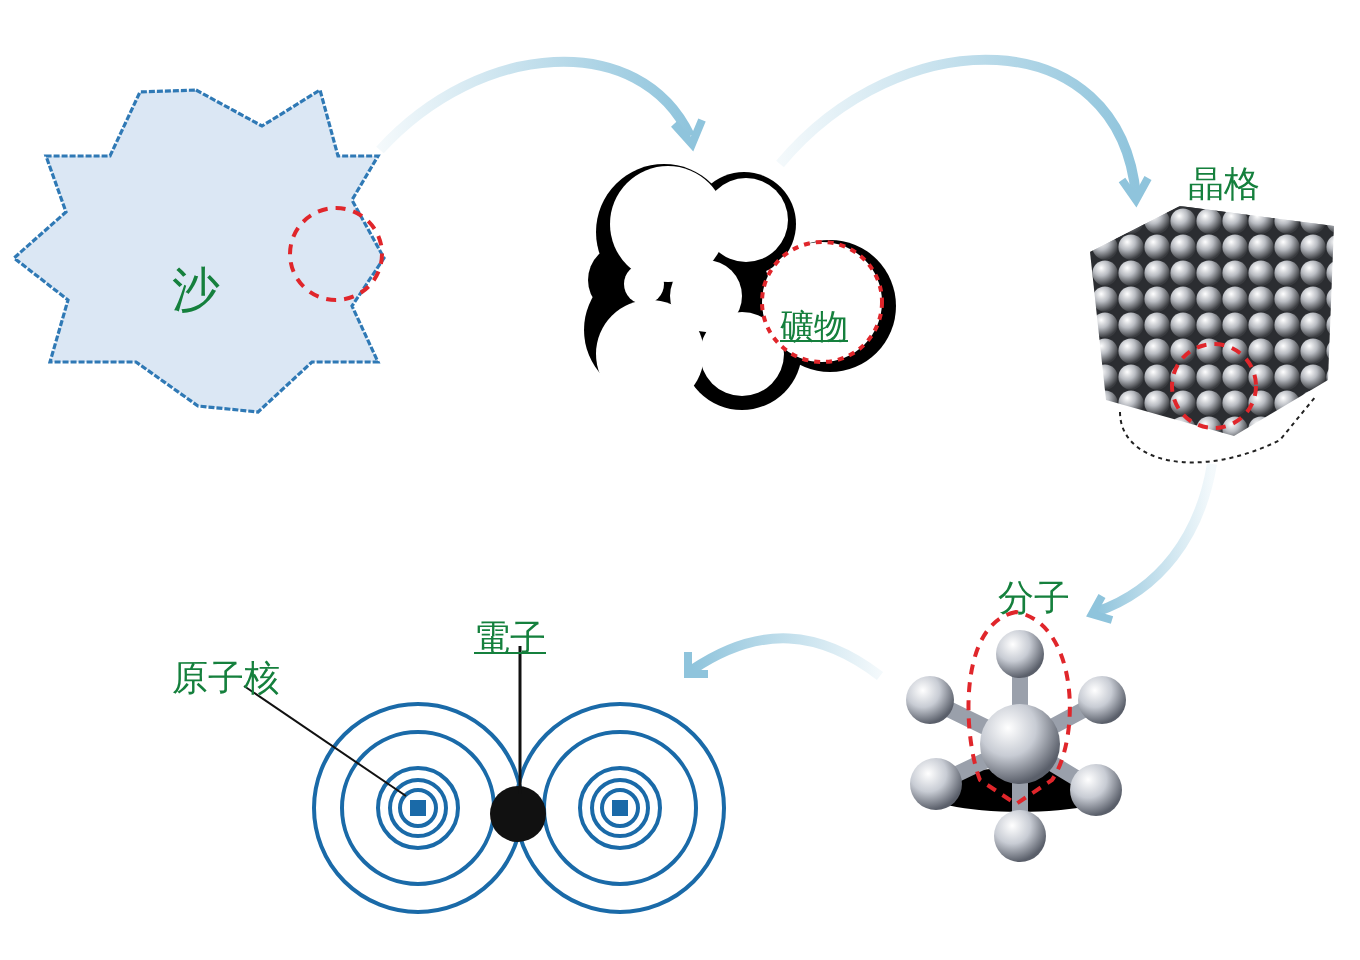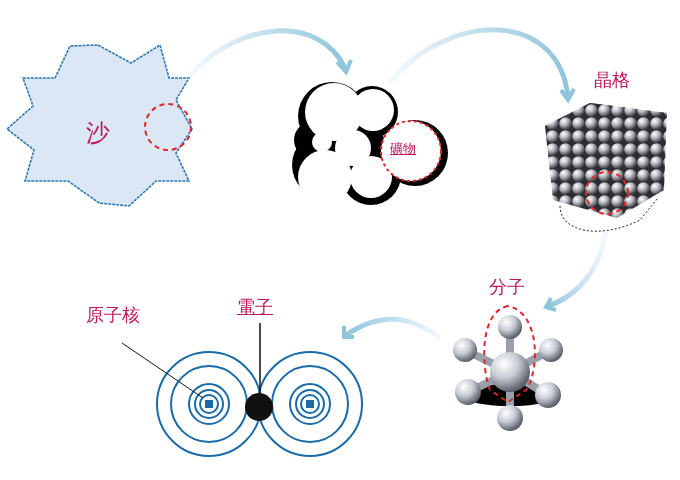--- a/index.html
+++ b/index.html
@@ -1,20 +1,20 @@
 <!DOCTYPE html>
 <html><head>
 <meta charset="utf-8">
 <style>
   html, body { margin: 0; padding: 0; background: #ffffff; }
   body { width: 680px; height: 480px; position: relative; overflow: hidden;
          font-family: "DejaVu Sans", sans-serif; }
   svg.stage { position: absolute; left: 0; top: 0; }
-  .lbl { position: absolute; font-size: 18px; color: #be185d; white-space: nowrap;
-         font-family: "DejaVu Sans", sans-serif; }
+  .lbl { position: absolute; font-size: 18px; color: #15803d; white-space: nowrap;
+         font-family: "DejaVu Sans", sans-serif; margin-top: 12px; }
 </style>
 </head>
 <body>
 
 <svg class="stage" width="680" height="480" viewBox="0 0 680 480">
   <defs>
     <radialGradient id="ball" cx="35%" cy="30%" r="70%">
       <stop offset="0%" stop-color="#ffffff"></stop>
       <stop offset="45%" stop-color="#b9bcc2"></stop>
       <stop offset="100%" stop-color="#3a3c40"></stop>
@@ -125,17 +125,17 @@
       <circle cx="310" cy="404" r="9"></circle>
       <rect x="307" y="401" width="6" height="6" fill="#1a6aa8"></rect>
     </g>
     <circle cx="259" cy="407" r="14" fill="#111" stroke="none"></circle>
     <line x1="260" y1="323" x2="260" y2="397" stroke="#111" stroke-width="1.5"></line>
     <line x1="122" y1="343" x2="203" y2="398" stroke="#111" stroke-width="1"></line>
   </g>
 </svg>
 
 <div class="lbl" style="left:86px; top:117px; font-size:24px;">沙</div>
-<div class="lbl" style="left:390px; top:140px; font-size:13px;text-decoration:underline;">礦物</div>
+<div class="lbl" style="left:390px; top:140px; font-size:17px;text-decoration:underline;">礦物</div>
 <div class="lbl" style="left:594px; top:68px;">晶格</div>
-<div class="lbl" style="left:489px; top:275px;">分子</div>
-<div class="lbl" style="left:86px; top:303px;">原子核</div>
+<div class="lbl" style="left:499px; top:275px;">分子</div>
+<div class="lbl" style="left:86px; top:315px;">原子核</div>
 <div class="lbl" style="left:237px; top:295px;text-decoration:underline;">電子</div>
 
 </body></html>

